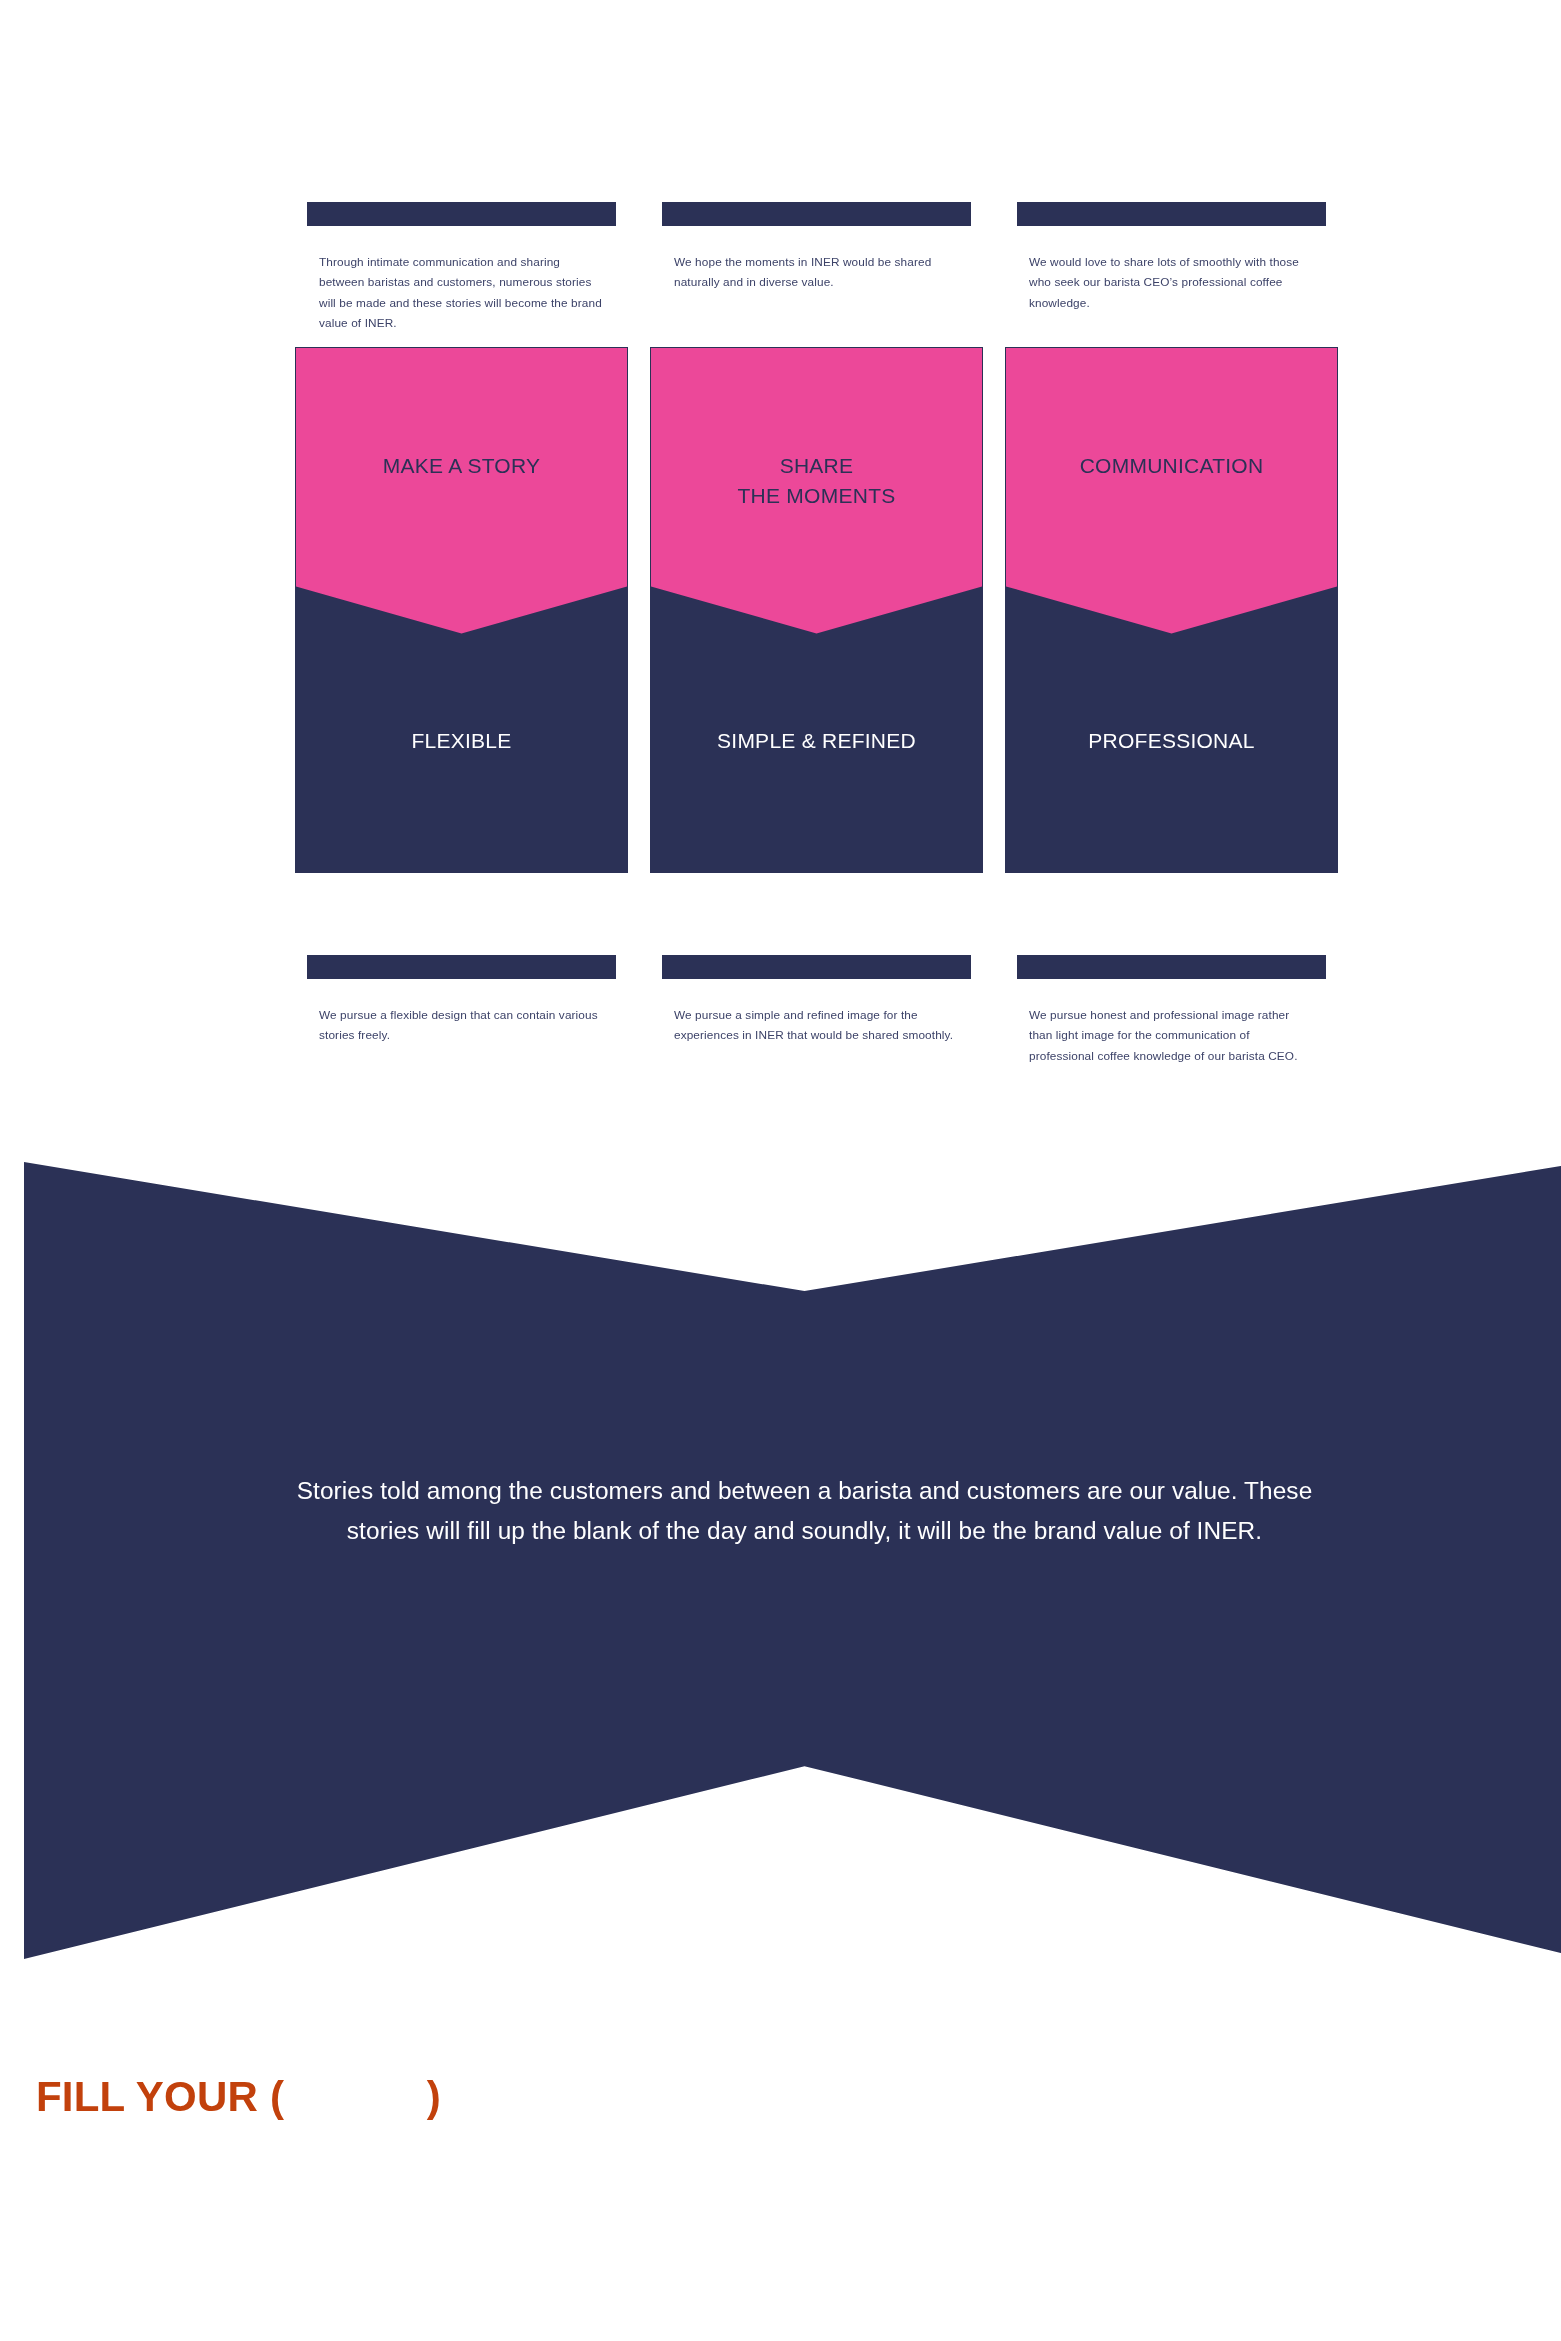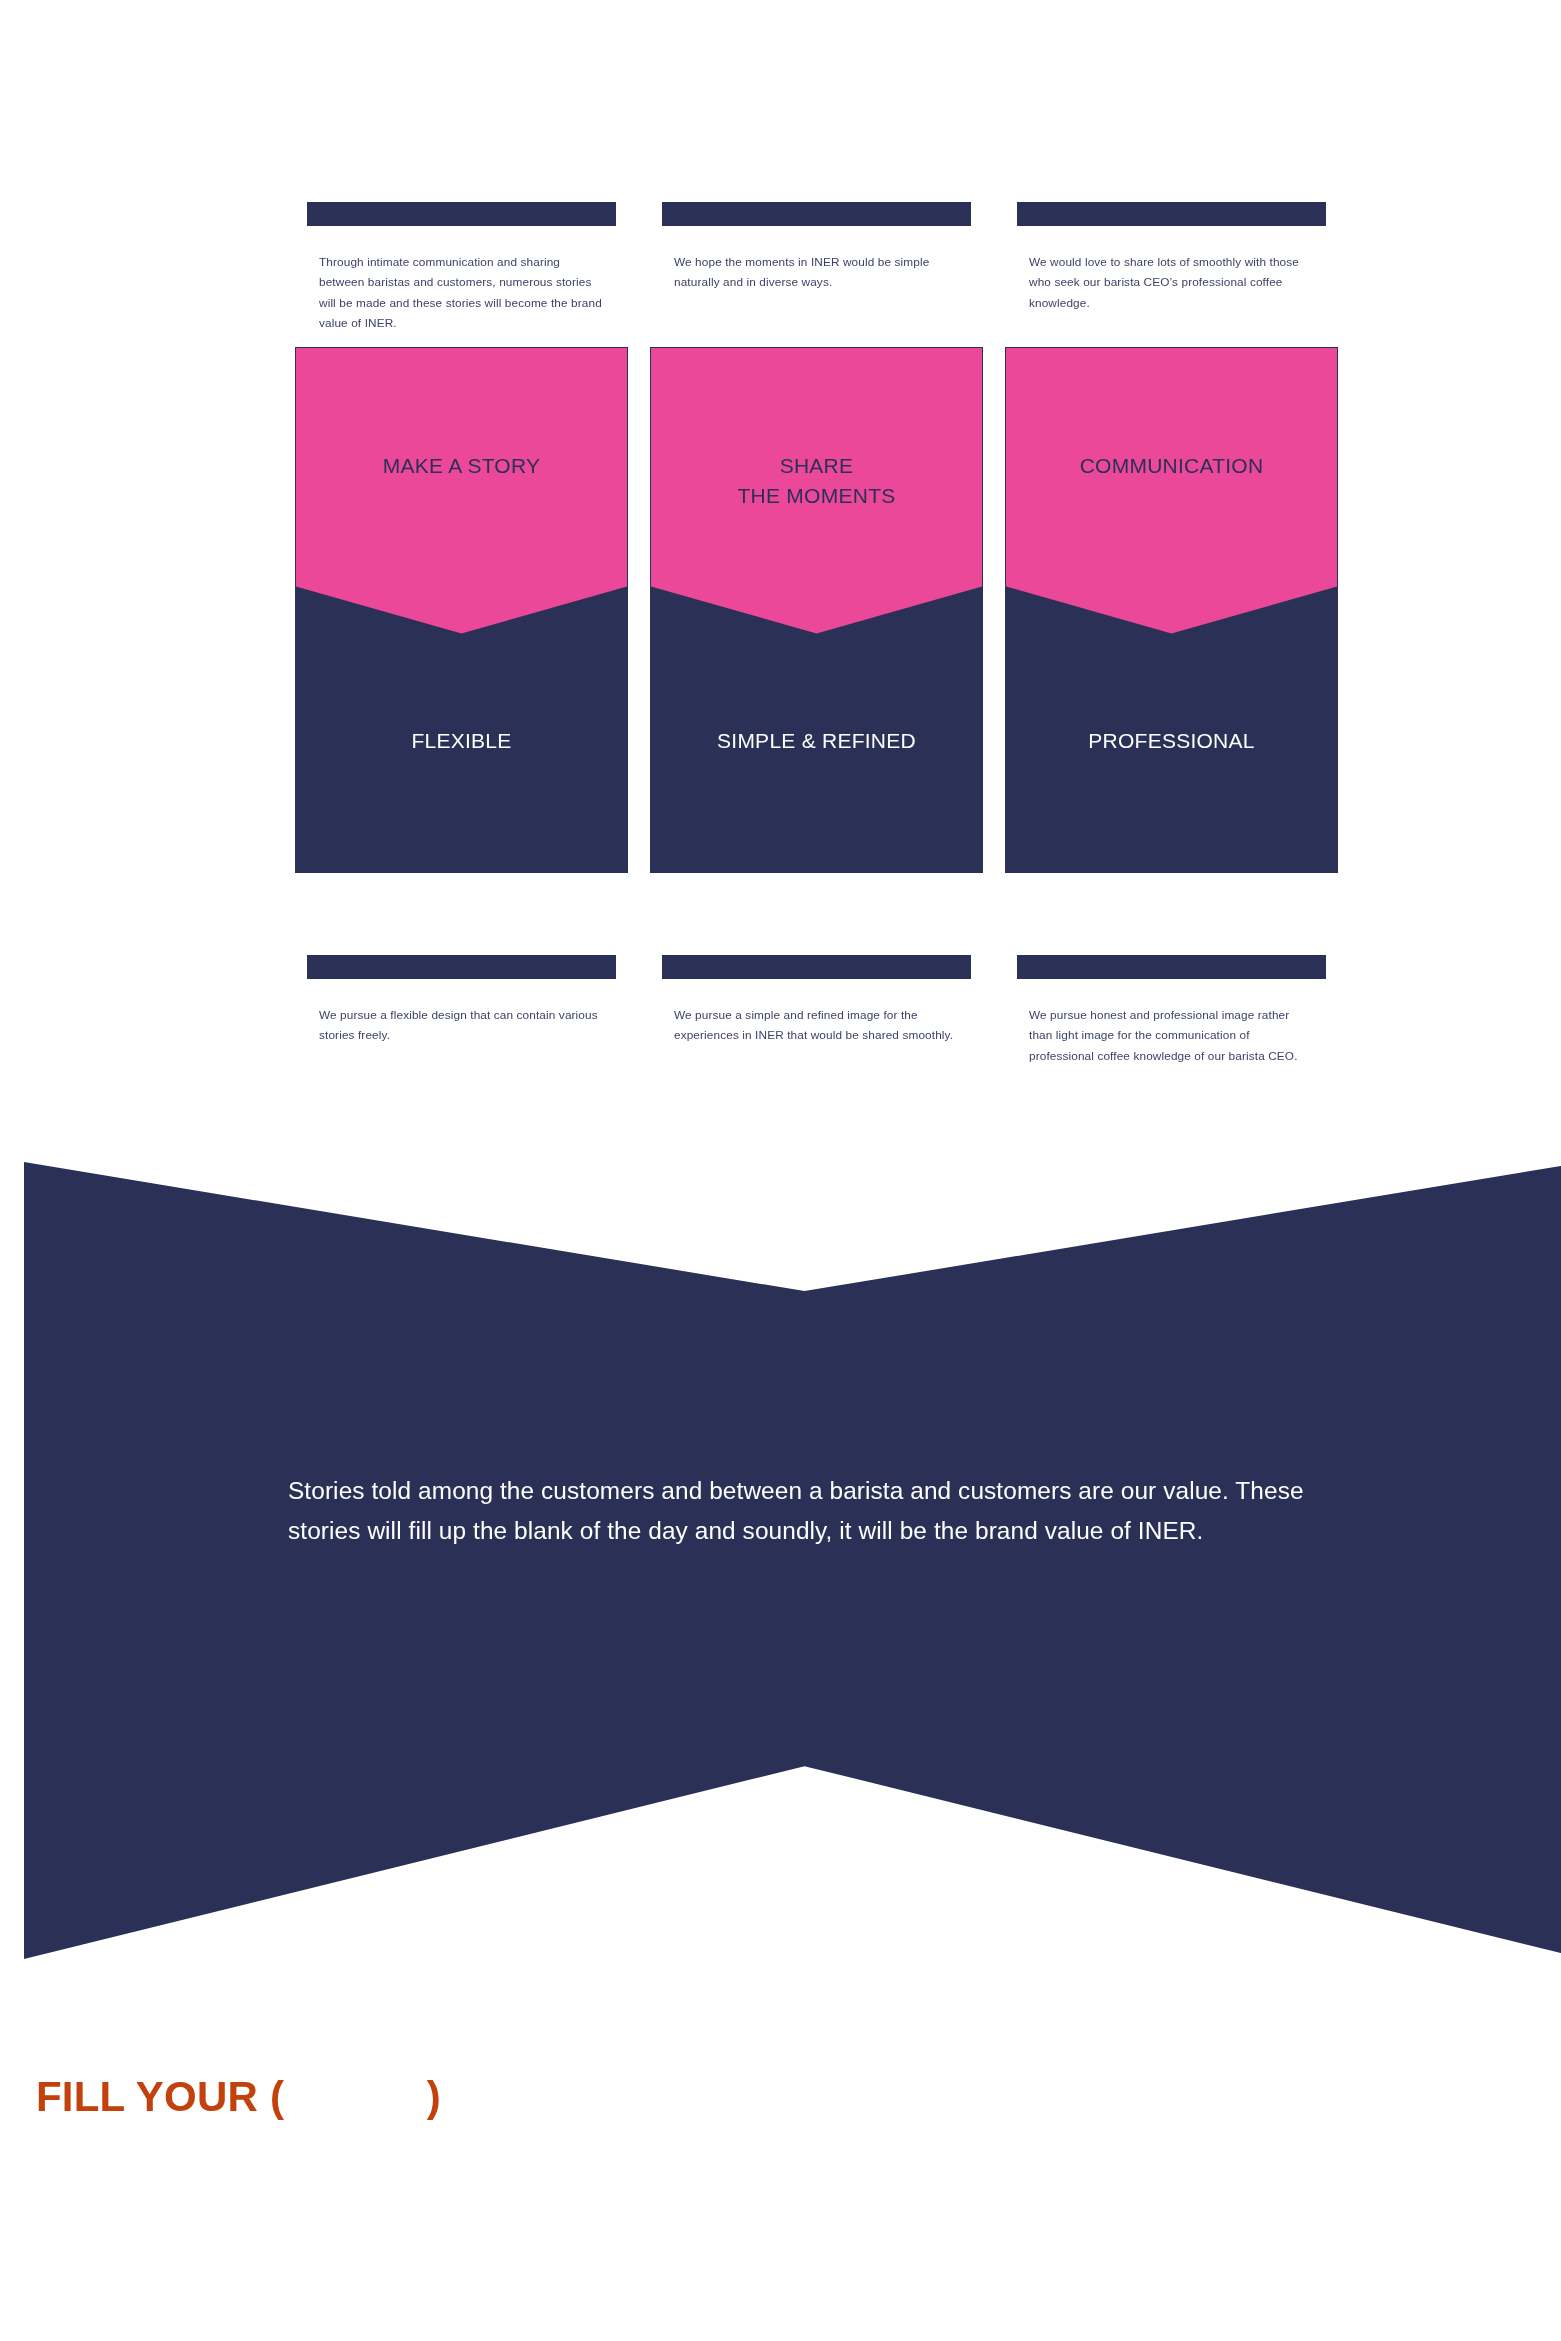--- a/index.html
+++ b/index.html
@@ -114,21 +114,21 @@
       0% 100%
     );
   }
 
   .banner-text {
     position: absolute;
     left: 50%;
     transform: translateX(-50%);
     top: 1435px;
     width: 1057px;
-    text-align: left;
+    text-align: center;
     font-size: 24.4px;
     line-height: 1.62;
     color: #ffffff;
     letter-spacing: 0.004em;
   }
 
   
   .fill-heading {
     position: absolute;
     left: 0;
@@ -148,21 +148,21 @@
 
   <div class="col-grid captions-top">
 
     <div class="caption-block">
       <div class="rule"></div>
       <p class="caption-text">Through intimate communication and sharing between baristas and customers, numerous stories will be made and these stories will become the brand value of INER.</p>
     </div>
 
     <div class="caption-block">
       <div class="rule"></div>
-      <p class="caption-text">We hope the moments in INER would be simple naturally and in diverse ways.</p>
+      <p class="caption-text">We hope the moments in INER would be shared naturally and in diverse value.</p>
     </div>
 
     <div class="caption-block">
       <div class="rule"></div>
       <p class="caption-text">We would love to share lots of smoothly with those who seek our barista CEO’s professional coffee knowledge.</p>
     </div>
 
   </div>
 
   <div class="col-grid cards">

